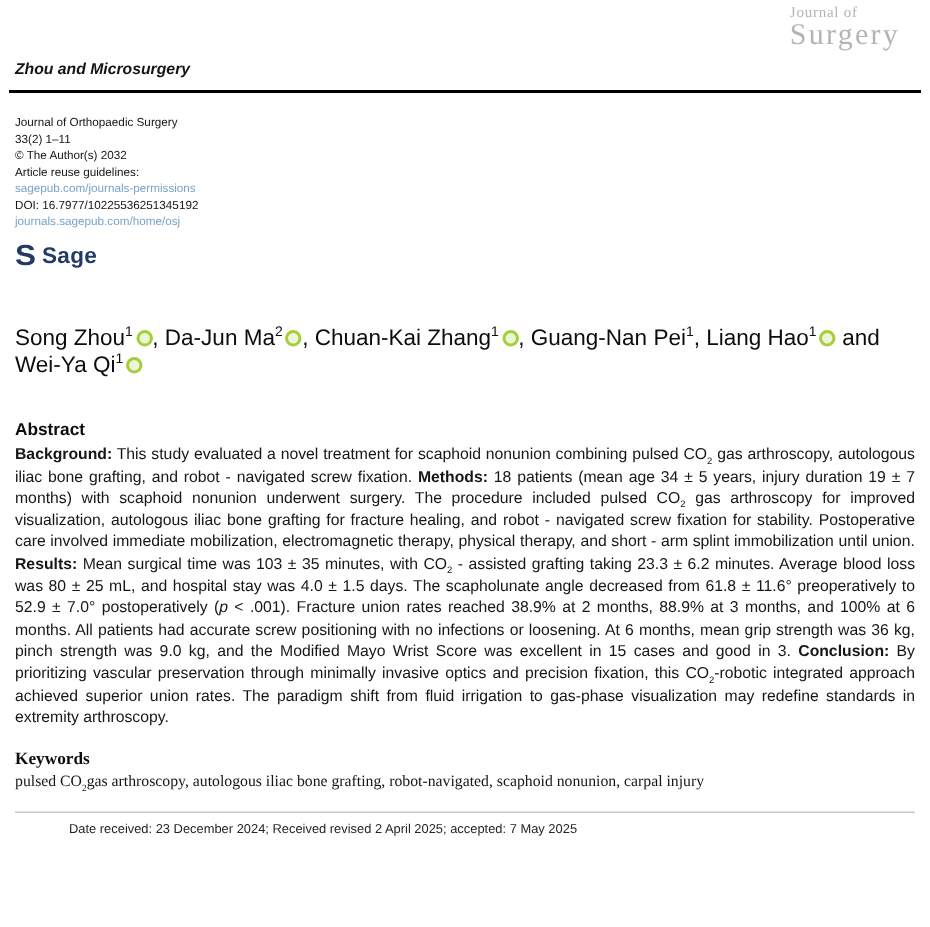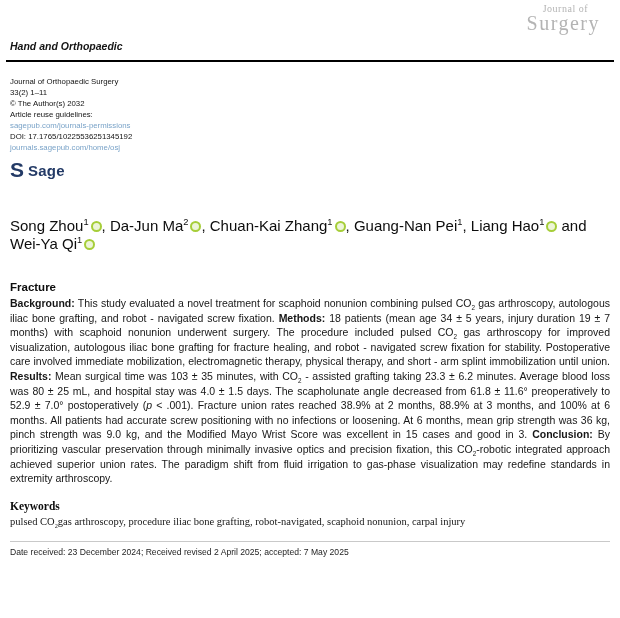--- a/index.html
+++ b/index.html
@@ -2,21 +2,21 @@
 <html><head>
 <meta charset="utf-8">
 <style>
   html,body{margin:0;padding:0;background:#fff;}
   body{font-family:"Liberation Sans",sans-serif;color:#111;}
   .page{width:620px;height:618px;box-sizing:border-box;padding:0 10px;position:relative;overflow:hidden;background:#fff;}
 
   
   .pg-header{position:relative;height:60px;}
   .running-head{position:absolute;left:0;bottom:8px;font-style:italic;font-weight:600;font-size:10.5px;color:#141414;}
-  .masthead{position:absolute;right:-2px;top:4px;text-align:right;font-family:"Liberation Serif",serif;color:#b4b4b4;line-height:1;}
+  .masthead{position:absolute;right:-2px;top:4px;font-family:"Liberation Serif",serif;color:#b4b4b4;line-height:1;}
   .mast-1{font-size:10px;padding-right:24px;letter-spacing:.5px;}
   .mast-2{font-size:22px;margin-top:-3px;letter-spacing:.5px;}
   .mast-3{font-size:20px;padding-right:12px;margin-top:-1px;letter-spacing:1.5px;}
   .header-rule{height:2px;background:#000;margin:0 -4px;}
 
   
   .title-row{display:flex;gap:16px;margin-top:12px;}
   .title{flex:1;max-width:424px;margin:12px 0 0 0;font-size:17px;font-weight:700;line-height:24px;color:#0d0d0d;letter-spacing:.1px;}
   .pubinfo{width:132px;flex-shrink:0;font-size:7.8px;line-height:11px;color:#141414;padding-top:2px;}
   .pubinfo .link{display:block;color:#7aa3c8;text-decoration:none;cursor:pointer;}
@@ -32,69 +32,69 @@
 
   
   .abstract{margin-top:28px;}
   .sec-heading{font-size:11.5px;font-weight:700;margin:0 0 3px 0;color:#0d0d0d;}
   .abstract-text{margin:0;font-size:10.5px;line-height:14.6px;text-align:justify;color:#161616;}
   .keywords{margin-top:14px;font-family:Liberation Serif, serif;}
   .keywords-text{margin:0;font-size:10.5px;line-height:14px;color:#161616;}
 
   
   .dates-rule{height:1px;background:#c9c9c9;margin-top:12px;}
-  .dates{margin-top:5px;font-size:8.6px;color:#242424;}
+  .dates{margin-top:5px;font-size:8.6px;color:#242424;margin-left:36px;}
 
   
   .sb{font-weight:700;}
   .si{font-style:italic;}
   .ss{vertical-align:sub;font-size:60%;line-height:0;}
 </style>
 </head>
 <body>
 
 <div class="page">
 
   <header class="pg-header">
-    <div class="running-head">Hand and Orthopaedic</div>
+    <div class="running-head">Zhou and Microsurgery</div>
     <div class="masthead">
       <div class="mast-1">Journal of</div>
       <div class="mast-3">Surgery</div>
     </div>
   </header>
 
   <div class="header-rule"></div>
 
   <section class="title-row">
 
     <aside class="pubinfo">
       <div>Journal of Orthopaedic Surgery</div>
       <div>33(2) 1–11</div>
       <div>© The Author(s) 2032</div>
       <div>Article reuse guidelines:</div>
       <a class="link">sagepub.com/journals-permissions</a>
-      <div>DOI: 17.1765/10225536251345192</div>
+      <div>DOI: 16.7977/10225536251345192</div>
       <a class="link">journals.sagepub.com/home/osj</a>
       <div class="sage-logo">
         <span class="sage-s">S</span>
         <span class="sage-word">Sage</span>
       </div>
     </aside>
   </section>
 
   <section class="authors">
     <span class="author"><span>Song Zhou</span><span class="affil">1</span><span class="orcid"></span><span>, </span></span><span class="author"><span>Da-Jun Ma</span><span class="affil">2</span><span class="orcid"></span><span>, </span></span><span class="author"><span>Chuan-Kai Zhang</span><span class="affil">1</span><span class="orcid"></span><span>, </span></span><span class="author"><span>Guang-Nan Pei</span><span class="affil">1</span><span>, </span></span><span class="author"><span>Liang Hao</span><span class="affil">1</span><span class="orcid"></span><span> and </span></span><span class="author"><span>Wei-Ya Qi</span><span class="affil">1</span><span class="orcid"></span></span>
   </section>
 
   <section class="abstract">
-    <h2 class="sec-heading">Fracture</h2>
+    <h2 class="sec-heading">Abstract</h2>
     <p class="abstract-text"><span class="sb">Background:</span><span> This study evaluated a novel treatment for scaphoid nonunion combining pulsed CO</span><span class="ss">2</span><span> gas arthroscopy, autologous iliac bone grafting, and robot - navigated screw fixation. </span><span class="sb">Methods:</span><span> 18 patients (mean age 34 ± 5 years, injury duration 19 ± 7 months) with scaphoid nonunion underwent surgery. The procedure included pulsed CO</span><span class="ss">2</span><span> gas arthroscopy for improved visualization, autologous iliac bone grafting for fracture healing, and robot - navigated screw fixation for stability. Postoperative care involved immediate mobilization, electromagnetic therapy, physical therapy, and short - arm splint immobilization until union. </span><span class="sb">Results:</span><span> Mean surgical time was 103 ± 35 minutes, with CO</span><span class="ss">2</span><span> - assisted grafting taking 23.3 ± 6.2 minutes. Average blood loss was 80 ± 25 mL, and hospital stay was 4.0 ± 1.5 days. The scapholunate angle decreased from 61.8 ± 11.6° preoperatively to 52.9 ± 7.0° postoperatively (</span><span class="si">p</span><span> &lt; .001). Fracture union rates reached 38.9% at 2 months, 88.9% at 3 months, and 100% at 6 months. All patients had accurate screw positioning with no infections or loosening. At 6 months, mean grip strength was 36 kg, pinch strength was 9.0 kg, and the Modified Mayo Wrist Score was excellent in 15 cases and good in 3. </span><span class="sb">Conclusion:</span><span> By prioritizing vascular preservation through minimally invasive optics and precision fixation, this CO</span><span class="ss">2</span><span>-robotic integrated approach achieved superior union rates. The paradigm shift from fluid irrigation to gas-phase visualization may redefine standards in extremity arthroscopy.</span></p>
   </section>
 
   <section class="keywords">
     <h2 class="sec-heading">Keywords</h2>
-    <p class="keywords-text"><span>pulsed CO</span><span class="ss">2</span><span>gas arthroscopy, procedure iliac bone grafting, robot-navigated, scaphoid nonunion, carpal injury</span></p>
+    <p class="keywords-text"><span>pulsed CO</span><span class="ss">2</span><span>gas arthroscopy, autologous iliac bone grafting, robot-navigated, scaphoid nonunion, carpal injury</span></p>
   </section>
 
   <div class="dates-rule"></div>
   <div class="dates">Date received: 23 December 2024; Received revised 2 April 2025; accepted: 7 May 2025</div>
 
 </div>
 
 </body></html>

